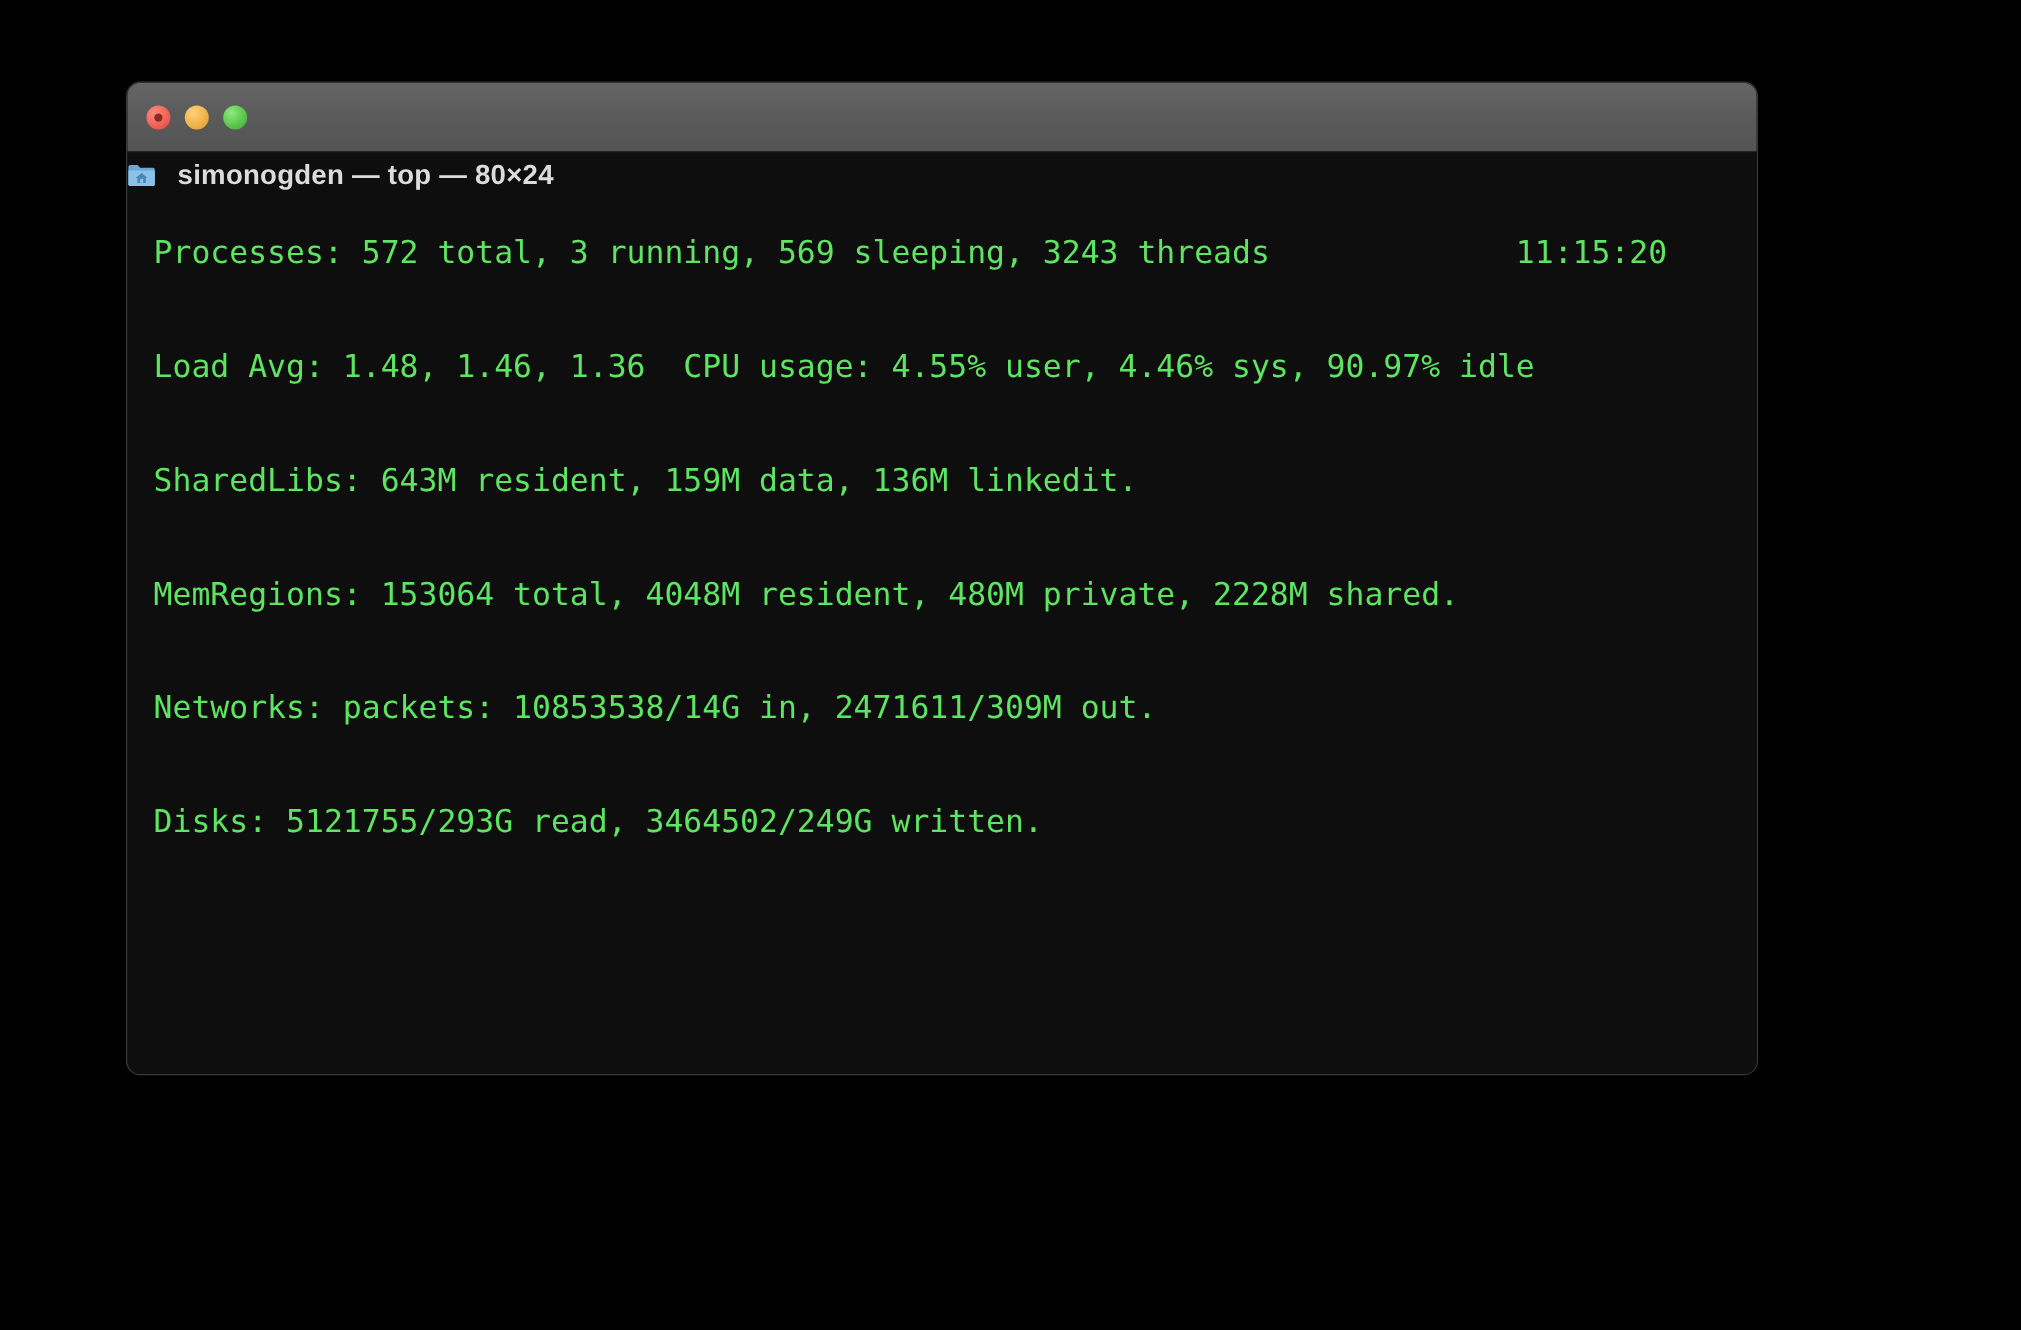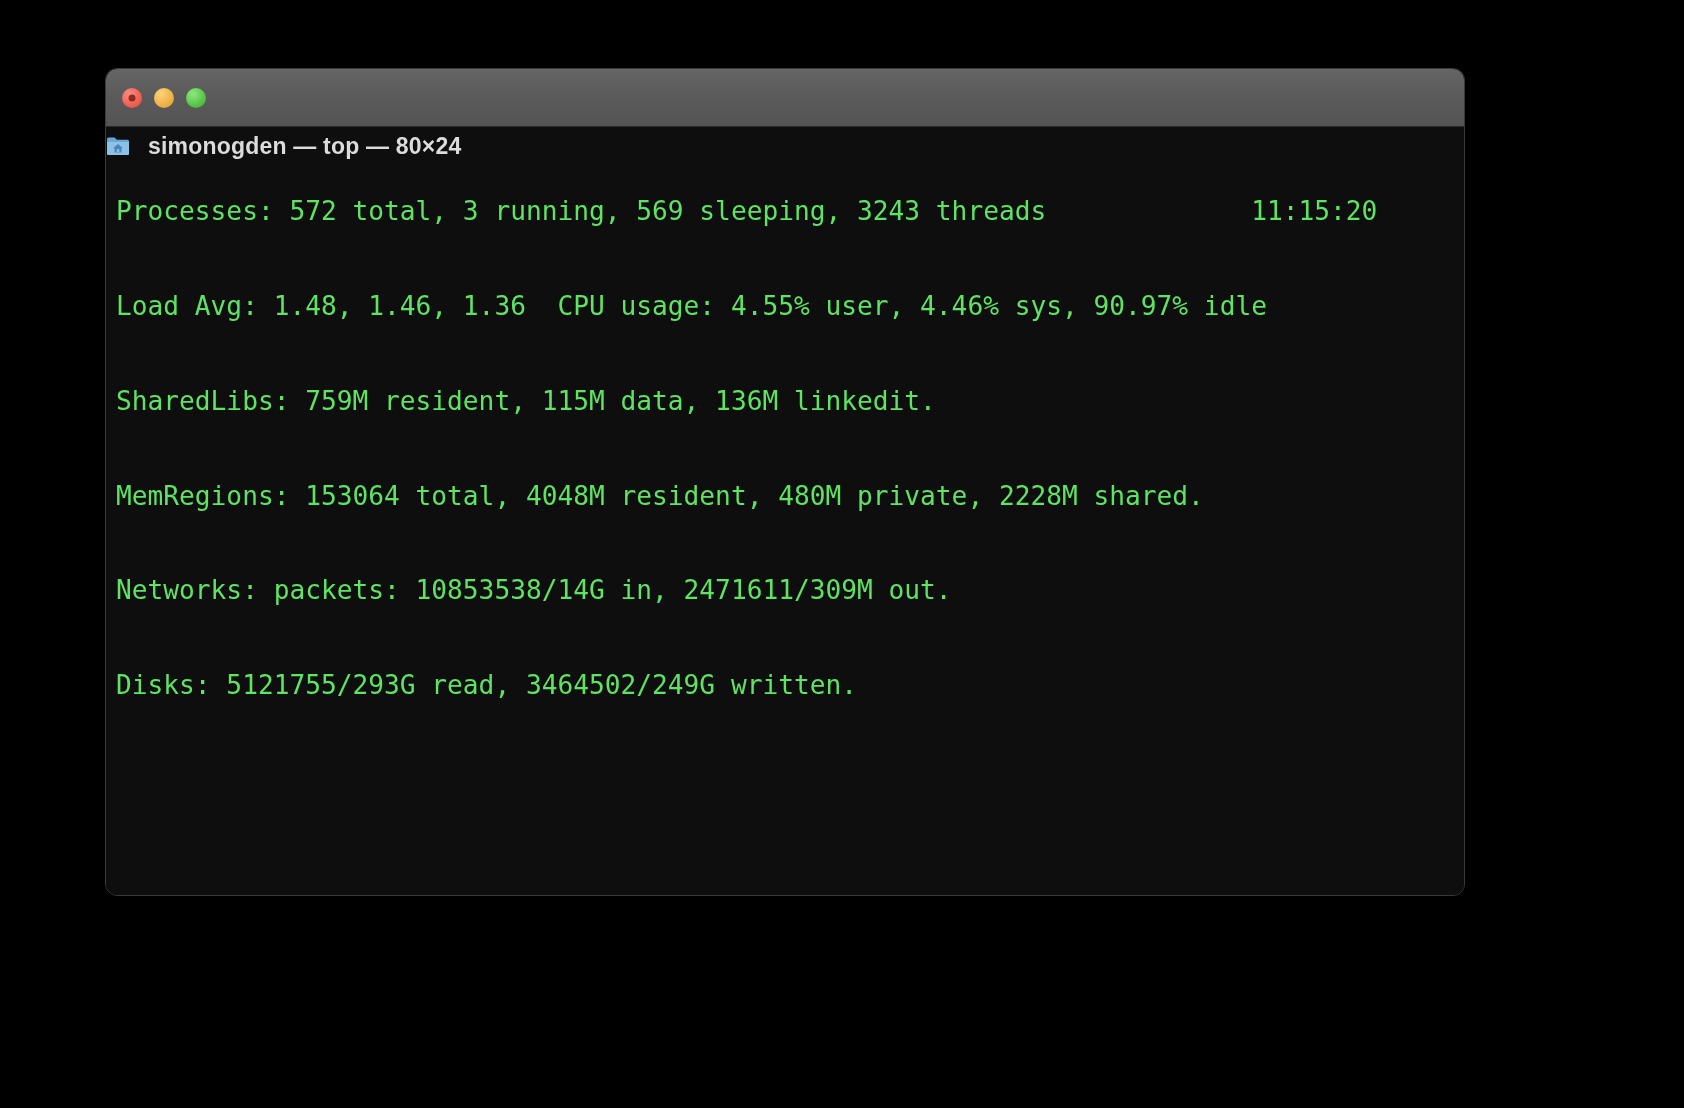--- a/index.html
+++ b/index.html
@@ -100,20 +100,21 @@
     white-space: nowrap;
   }
 
   
   .term {
     background: #0e0e0e;
     padding: 6px 0 0 0;
     height: 771px;
     box-sizing: border-box;
     overflow: hidden;
+    margin-left: 12px;
   }
 
   .term-inner {
     font-family: "DejaVu Sans Mono", "Liberation Mono", monospace;
     font-size: 26.2px;
     line-height: 31.6px;
     color: #5ee362;
     white-space: pre;
     padding-left: 10px;
     letter-spacing: 0px;
@@ -144,21 +145,21 @@
           </svg>
         </span>
         <span class="window-title">simonogden — top — 80×24</span>
       </div>
     </div>
 
     <div class="term">
       <div class="term-inner">
         <div class="line"><span>Processes: 572 total, 3 running, 569 sleeping, 3243 threads             11:15:20</span></div>
         <div class="line">Load Avg: 1.48, 1.46, 1.36  CPU usage: 4.55% user, 4.46% sys, 90.97% idle</div>
-        <div class="line">SharedLibs: 759M resident, 115M data, 136M linkedit.</div>
+        <div class="line">SharedLibs: 643M resident, 159M data, 136M linkedit.</div>
         <div class="line">MemRegions: 153064 total, 4048M resident, 480M private, 2228M shared.</div>
         <div class="line">Networks: packets: 10853538/14G in, 2471611/309M out.</div>
         <div class="line">Disks: 5121755/293G read, 3464502/249G written.</div>
         
         
         
       </div>
     </div>
 
   </div>

